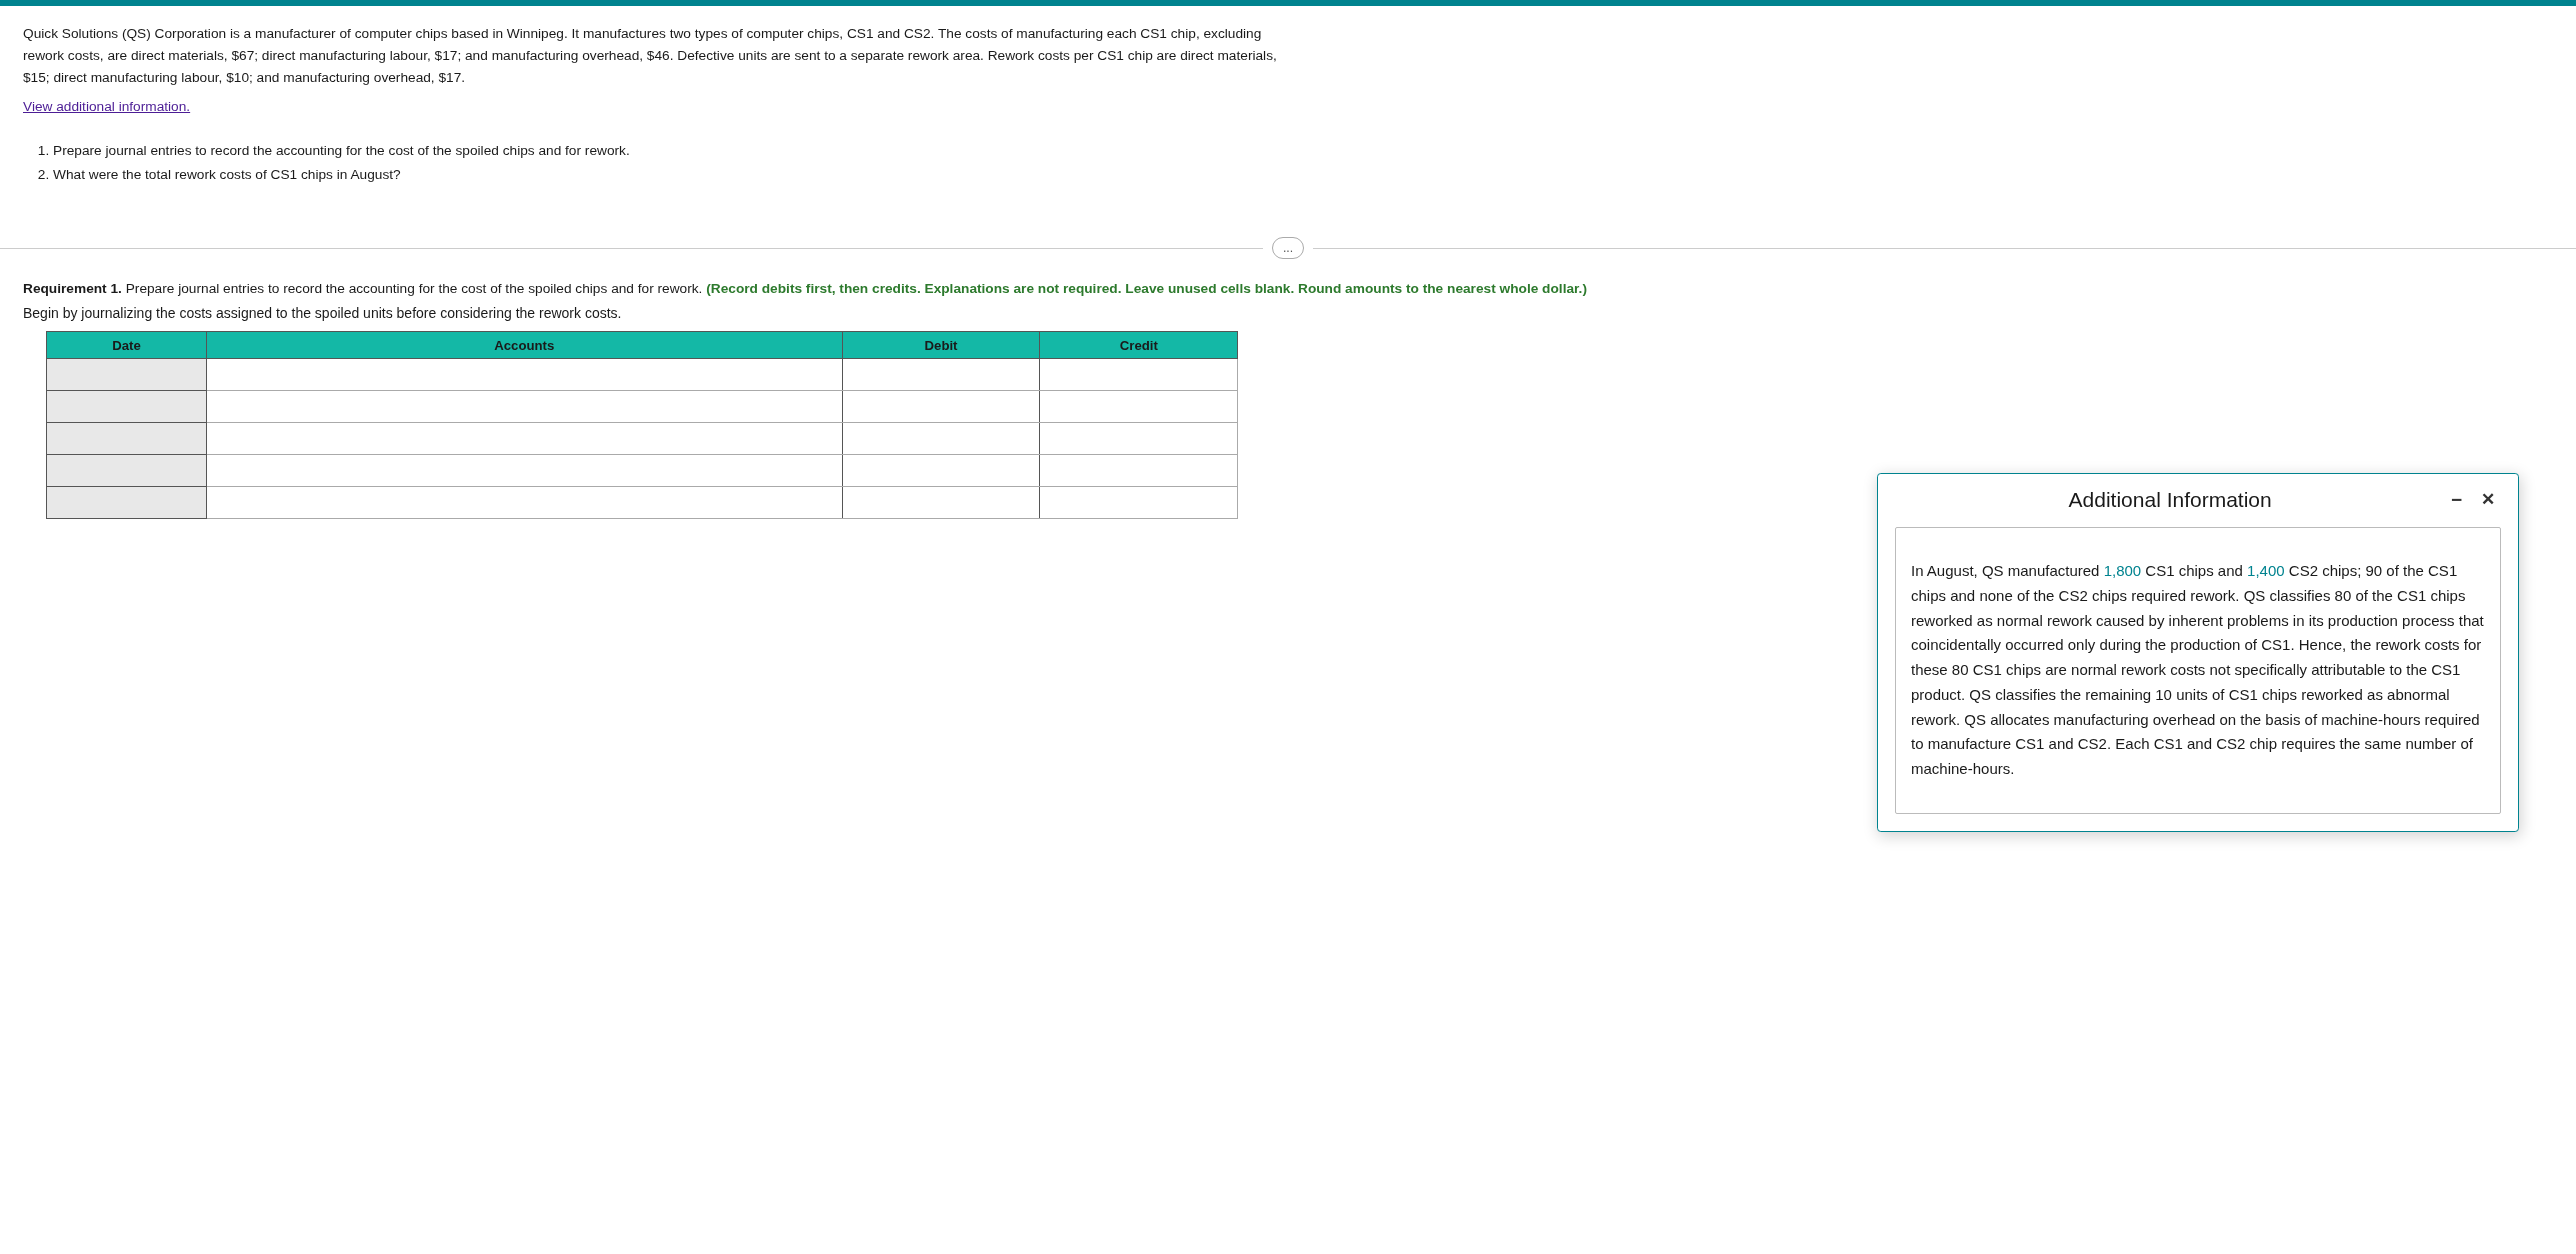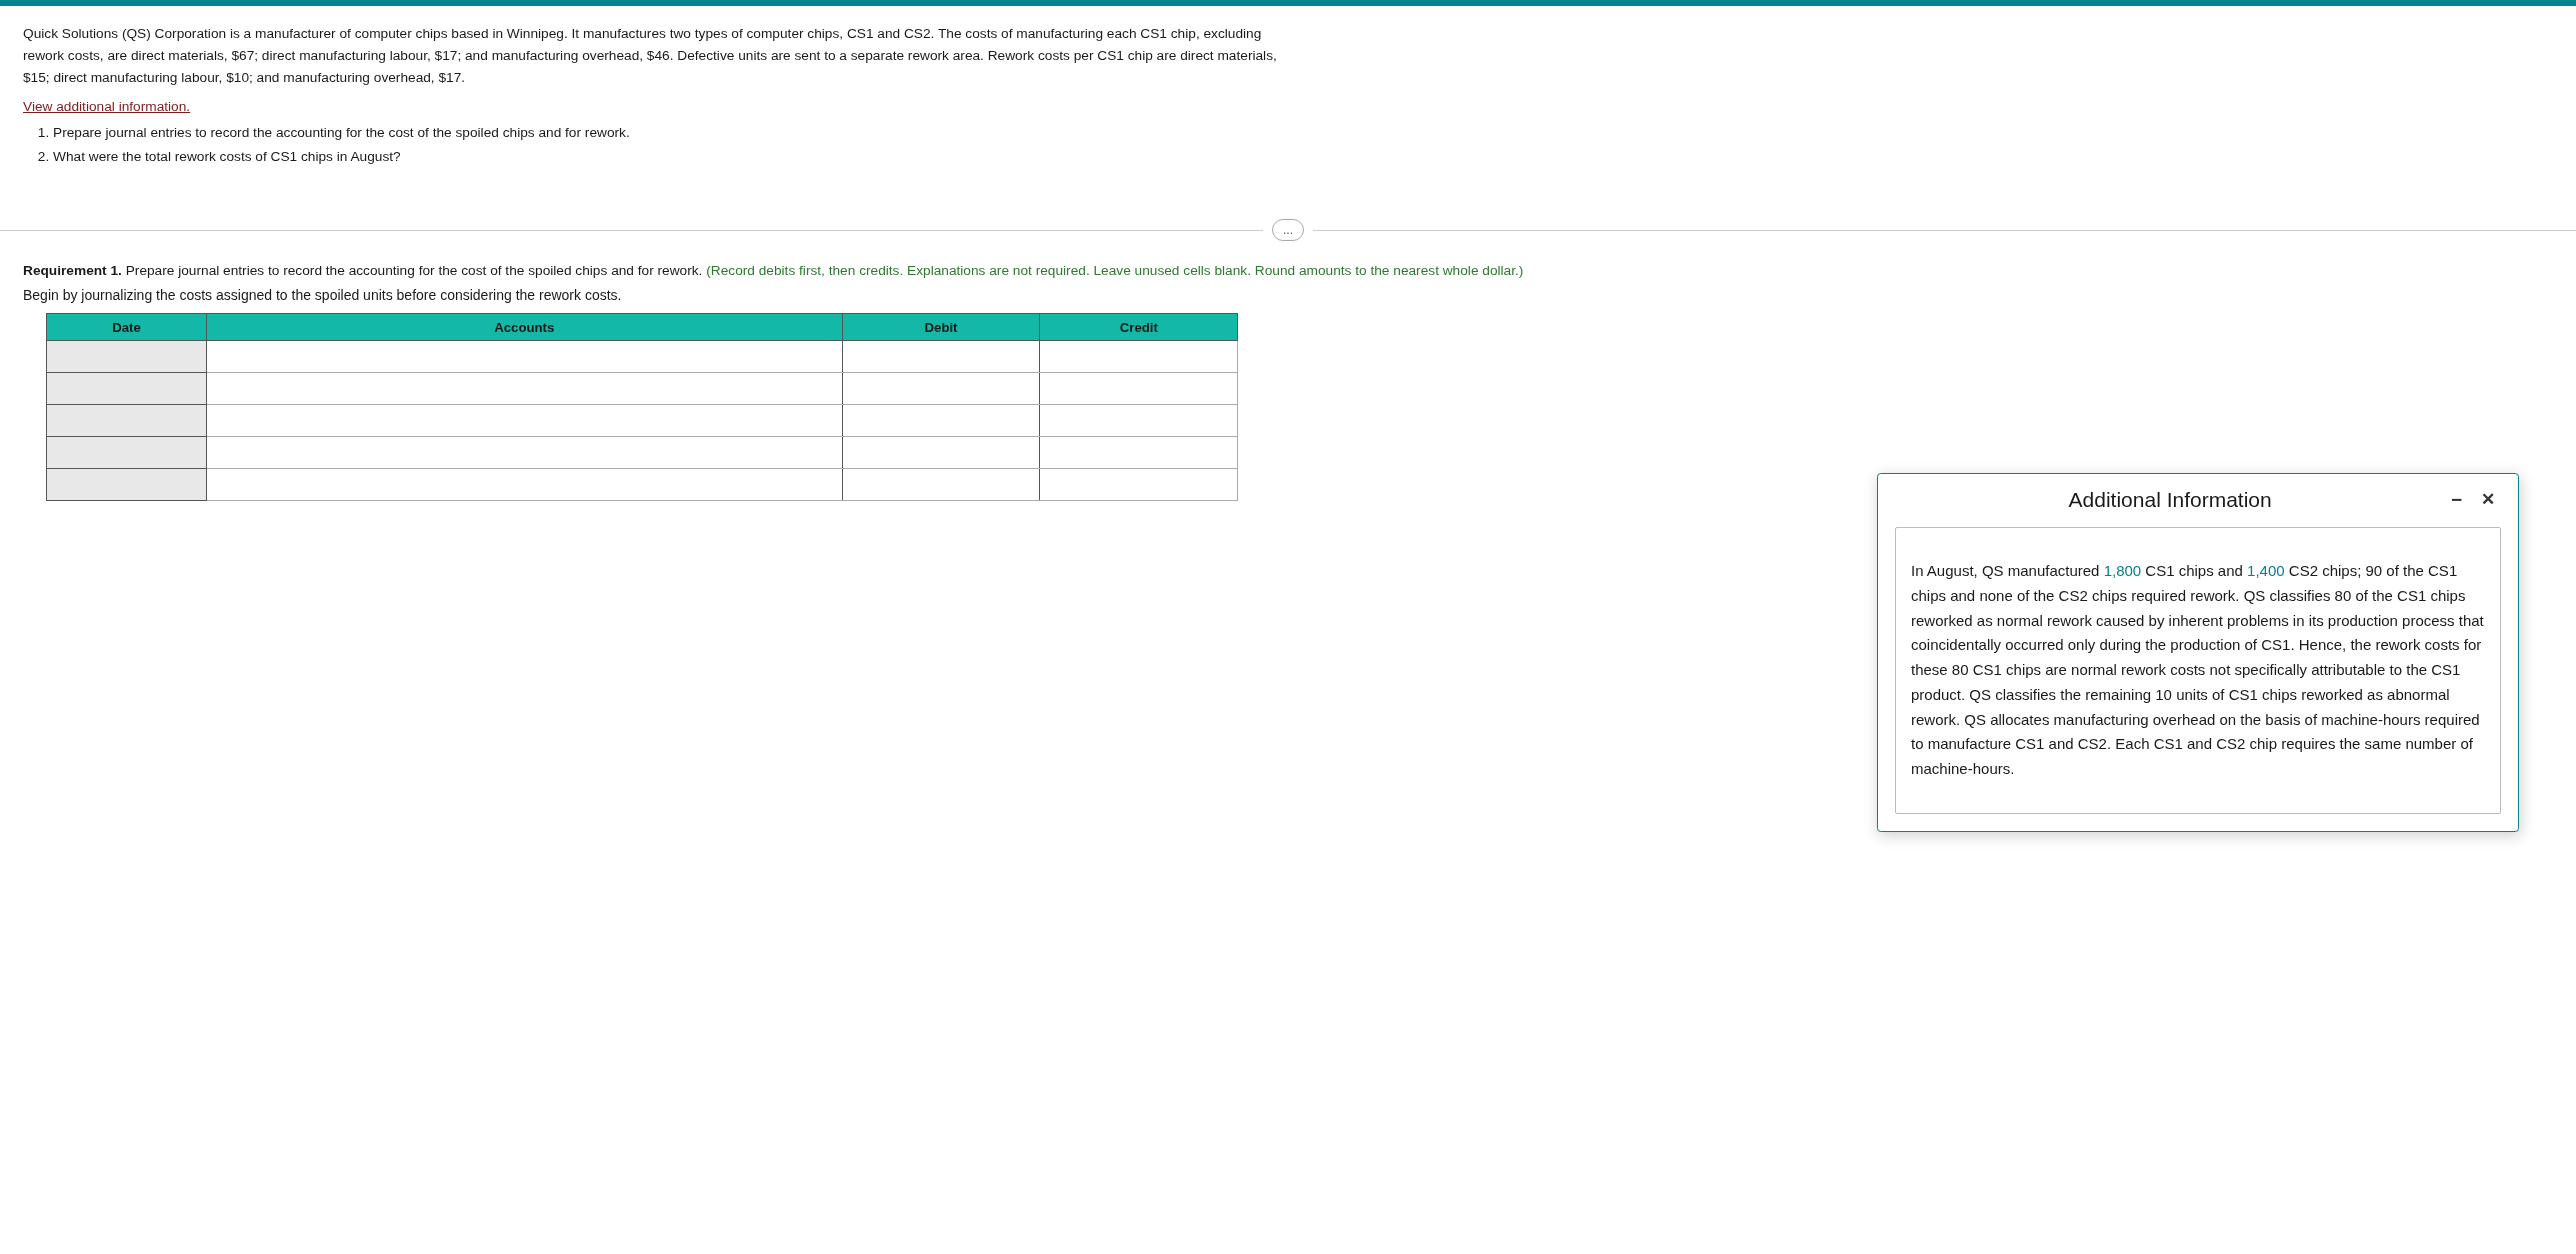--- a/index.html
+++ b/index.html
@@ -21,26 +21,26 @@
     .main-content {
       padding: 17px 23px 11.3px 23px;
       max-width: 1322px;
     }
     .intro-text {
       font-size: 13.7px;
       line-height: 1.6;
       margin-bottom: 9.4px;
     }
     .view-additional-link {
-      color: #7f1d1d;
+      color: #4c1d95;
       text-decoration: underline;
       cursor: pointer;
       font-size: 13.7px;
       display: inline-block;
-      margin-bottom: 3px;
+      margin-bottom: 21px;
     }
     .required-section {
       margin-top: 3.8px;
     }
     .required-label {
       font-weight: bold;
       font-size: 13.7px;
       margin-bottom: 3.8px;
     }
     .required-list {
@@ -75,20 +75,21 @@
     .requirement-title {
       font-size: 13.7px;
       margin-bottom: 5.7px;
       line-height: 1.6;
     }
     .requirement-title strong {
       font-weight: bold;
     }
     .green-instruction {
       color: #2d7a2d;
+      font-weight: bold;
     }
     .begin-text {
       font-size: 14px;
       margin-bottom: 9.4px;
     }
     .journal-table-container {
       display: inline-block;
       vertical-align: top;
       width: 48%;
     }

